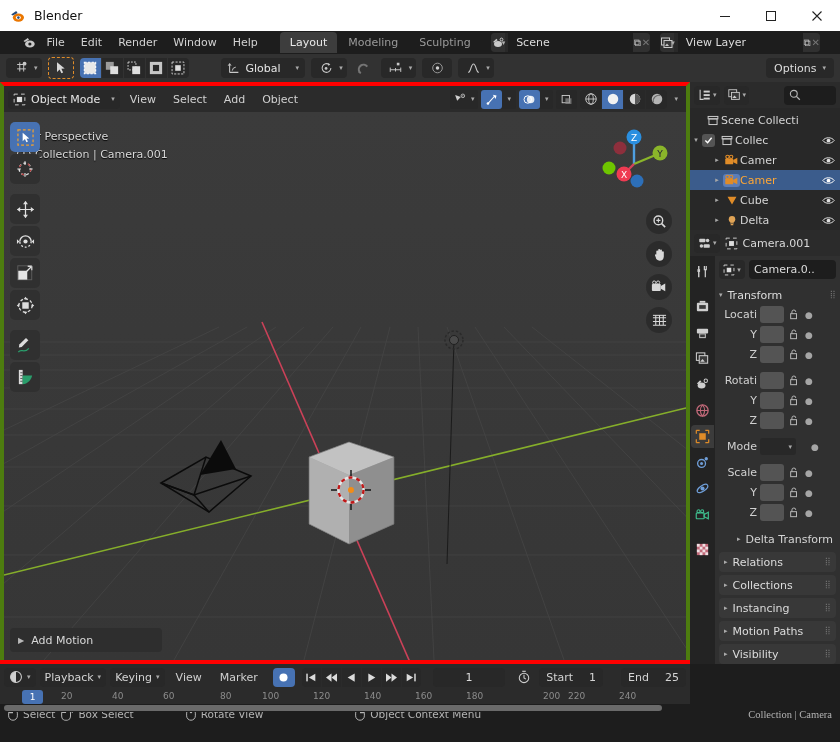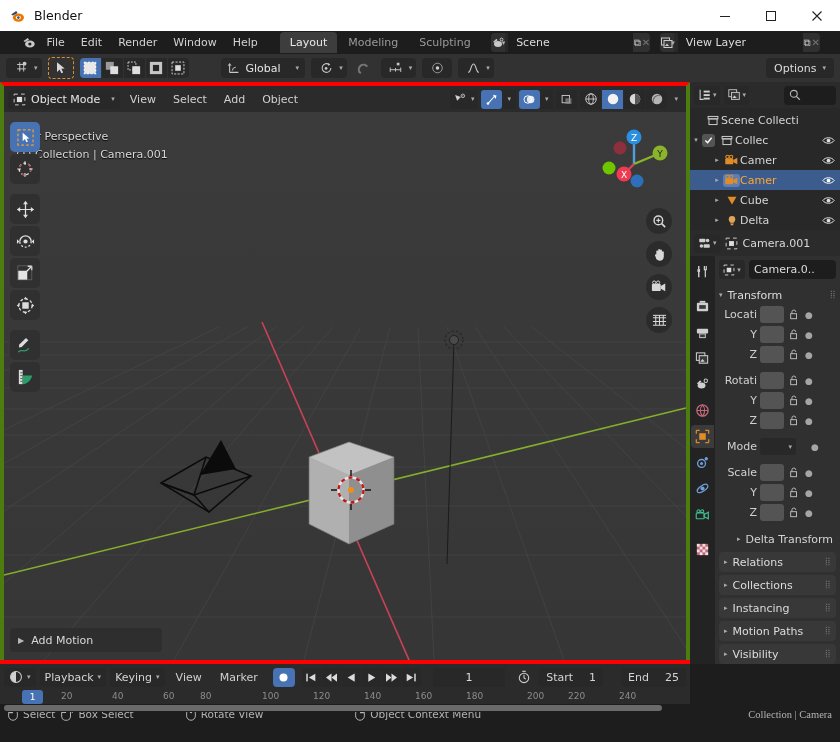--- a/index.html
+++ b/index.html
@@ -1191,27 +1191,27 @@
       <span>End</span>
       <span>25</span>
     </div>
   </div>
 
   <div id="tl-ruler">
     <div id="tl-playhead" style="left:22px">1</div>
     <span class="tick" style="left:61px">20</span>
     <span class="tick" style="left:112px">40</span>
     <span class="tick" style="left:163px">60</span>
-    <span class="tick" style="left:200px">80</span>
+    <span class="tick" style="left:220px">80</span>
     <span class="tick" style="left:262px">100</span>
     <span class="tick" style="left:313px">120</span>
     <span class="tick" style="left:364px">140</span>
     <span class="tick" style="left:415px">160</span>
     <span class="tick" style="left:466px">180</span>
-    <span class="tick" style="left:527px">200</span>
+    <span class="tick" style="left:543px">200</span>
     <span class="tick" style="left:568px">220</span>
     <span class="tick" style="left:619px">240</span>
   </div>
   <div id="tl-scroll">
     <div class="bar"></div>
   </div>
 </div>
 
 <div id="statusbar">
   <div class="sb-item">

